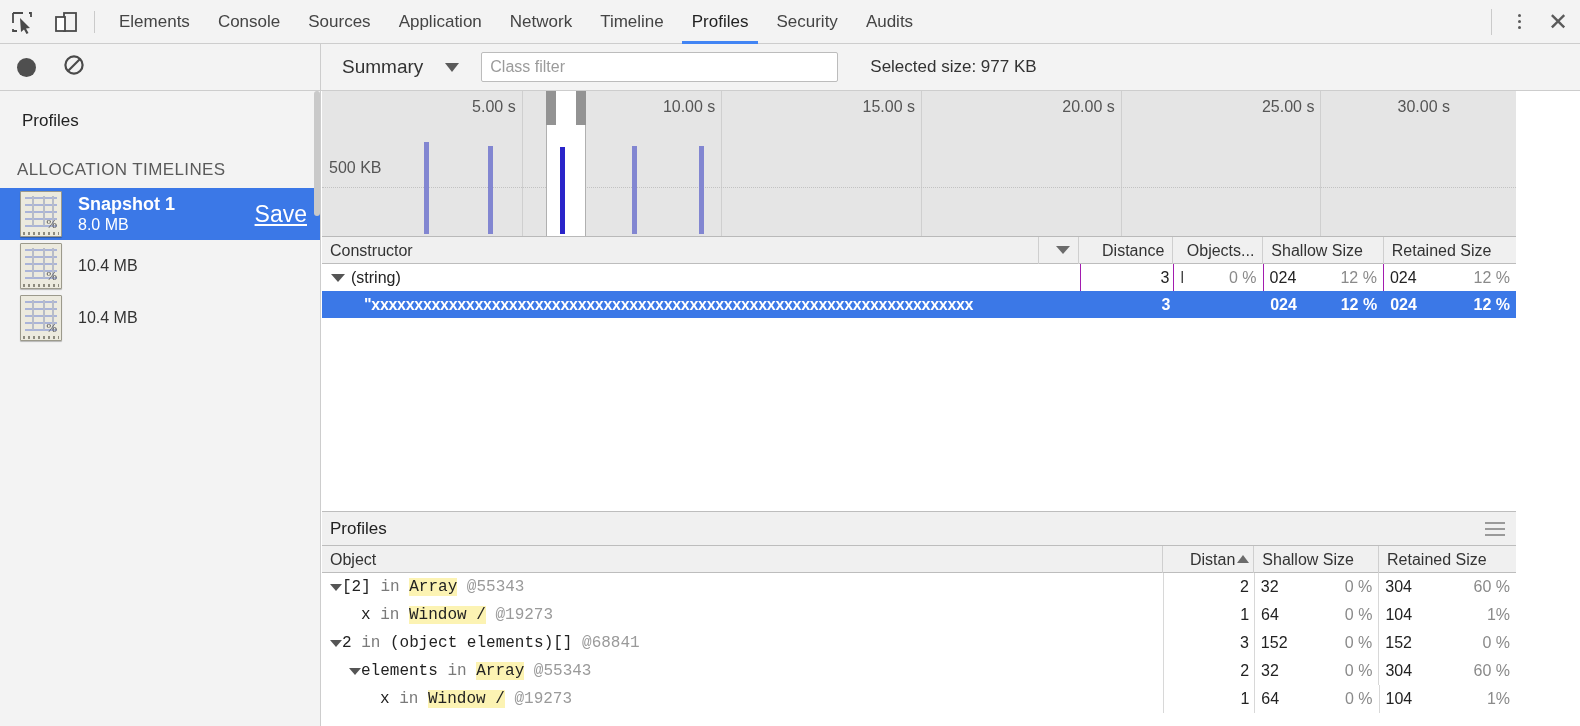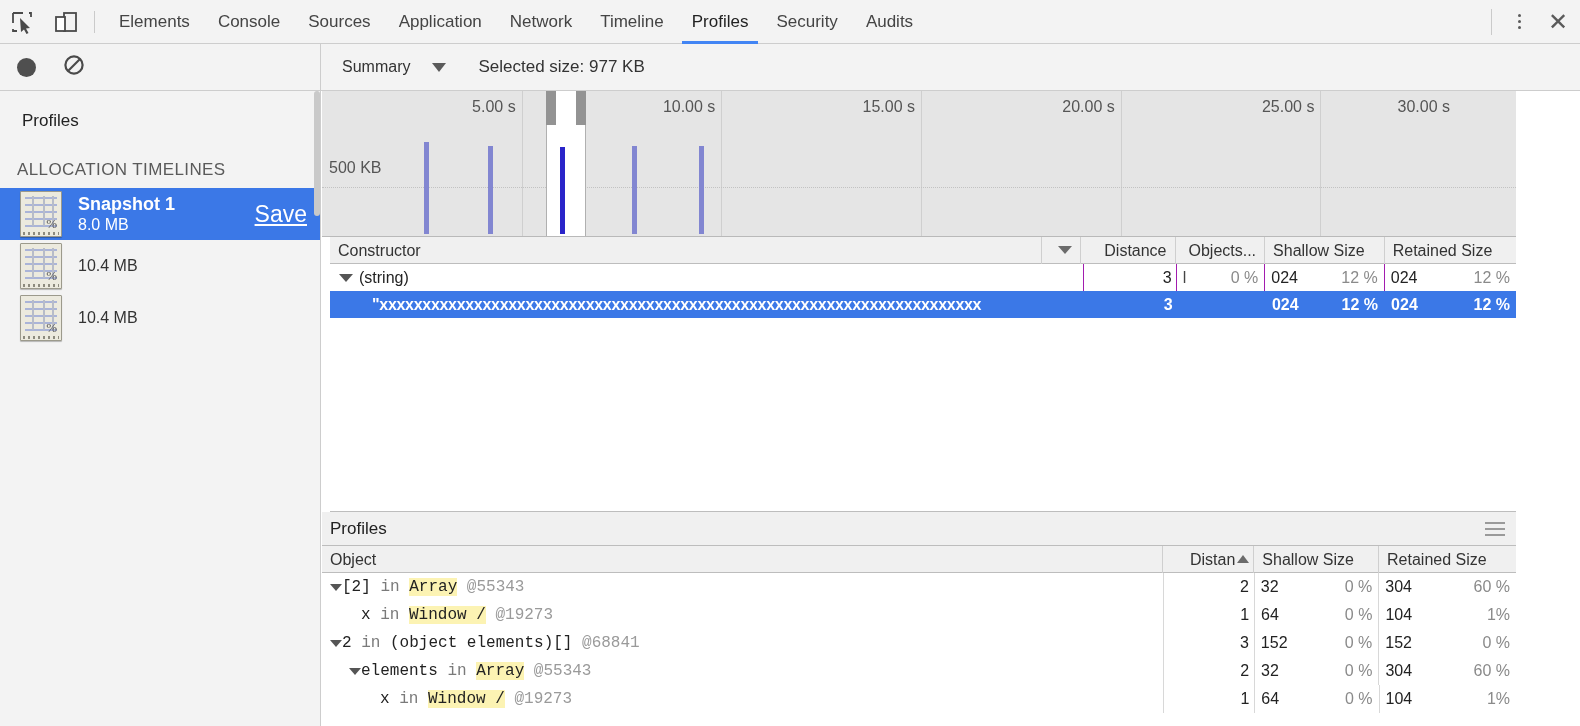--- a/index.html
+++ b/index.html
@@ -67,21 +67,21 @@
   }
   .clear-icon { margin-left: 27px; cursor: pointer; }
   .row2-right {
     position: absolute; left: 322px; top: 0; right: 0; height: 46px;
     display: flex; align-items: center;
   }
   .summary-sel {
     display: flex; align-items: center; gap: 22px;
     margin-left: 20px; cursor: pointer;
   }
-  .summary-sel .lbl { font-size: 16px; color: #333; }
+  .summary-sel .lbl { font-size: 19px; color: #333; }
   .caret-dn {
     width: 0; height: 0; border-left: 7px solid transparent;
     border-right: 7px solid transparent; border-top: 9px solid #5a5a5a;
   }
   .class-filter {
     margin-left: 22px; width: 357px; height: 30px;
     border: 1px solid #bcbcbc; background: #fff; border-radius: 2px;
     font-size: 16px; color: #333; padding: 0 8px;
     font-family: "Liberation Sans", sans-serif;
   }
@@ -169,21 +169,21 @@
   .ov-bar.hl { background: #2a24c9; }
   .ov-window {
     position: absolute; top: 0; bottom: 0; background: #fff;
     border-left: 1px solid #b0b0b0; border-right: 1px solid #b0b0b0;
   }
   .ov-handle {
     position: absolute; top: 0; width: 10px; height: 34px; background: #939393;
   }
 
   
-  .grid { position: relative; background: #fff; padding-left: 8px; }
+  .grid { position: relative; background: #fff; }
   .grid-head {
     display: flex; height: 27px; background: #f0f0f0;
     border-bottom: 1px solid #bdbdbd; align-items: center;
   }
   .gh {
     font-size: 16px; color: #333; padding-left: 8px;
     border-right: 1px solid #cfcfcf; height: 27px; line-height: 27px;
     overflow: hidden; white-space: nowrap;
   }
   .gh.sortmark { display: flex; align-items: center; justify-content: flex-end; padding-right: 8px; }
@@ -300,20 +300,21 @@
           <circle cx="11" cy="11" r="8.6" fill="none" stroke="#4a4a4a" stroke-width="2.2"></circle>
           <line x1="5" y1="17" x2="17" y2="5" stroke="#4a4a4a" stroke-width="2.2"></line>
         </svg>
       </div>
     </div>
     <div class="row2-right">
       <div class="summary-sel">
         <span class="lbl">Summary</span>
         <span class="caret-dn"></span>
       </div>
+      <input class="class-filter" type="text" placeholder="Class filter" style="">
       <div class="sel-size">Selected size: 977 KB</div>
     </div>
   </div>
 
   <div class="sidebar">
     <div class="sb-title">Profiles</div>
     <div class="sb-section">ALLOCATION TIMELINES</div>
 
     <div class="sb-item selected">
       <div class="snap-icon">

